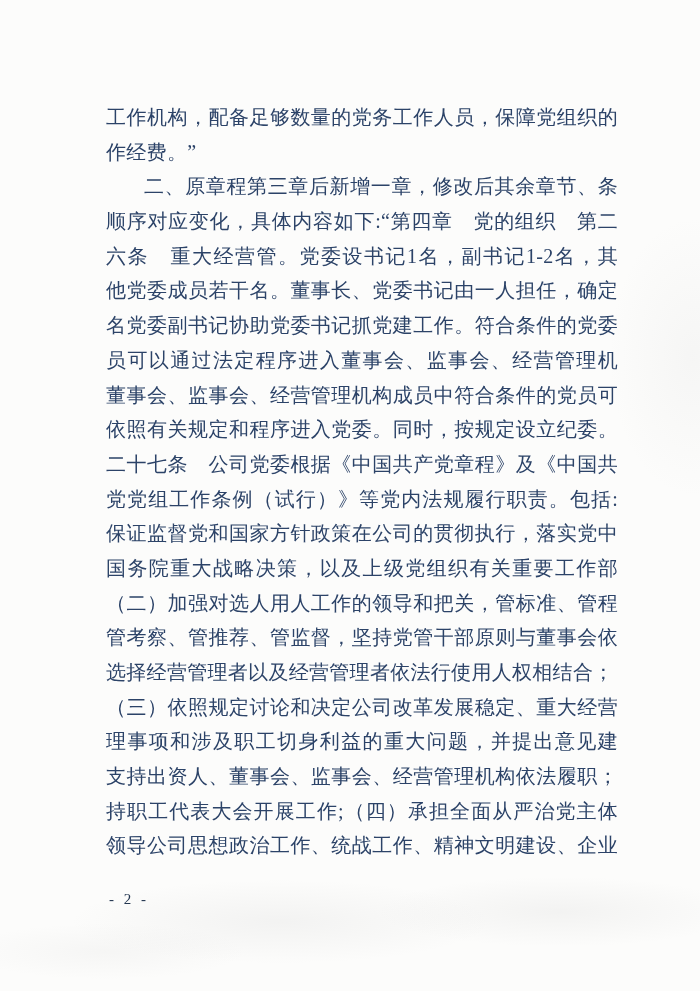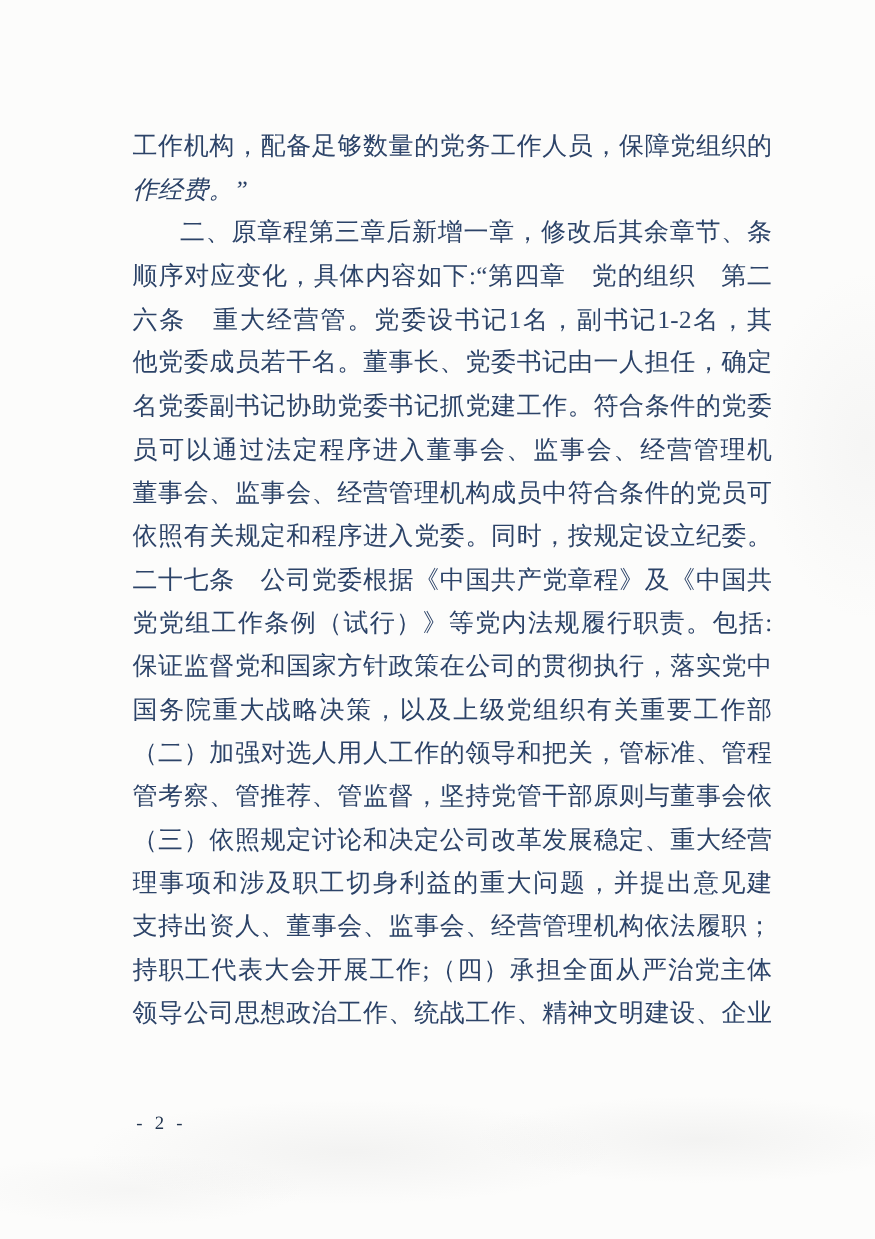--- a/index.html
+++ b/index.html
@@ -37,21 +37,20 @@
     font-size: 20px;
     letter-spacing: 0.3px;
     text-align: justify;
     text-align-last: justify;
     overflow: hidden;
     white-space: normal;
   }
   .line.endline {
     text-align: center;
     text-align-last: left;
-    font-style: italic;
   }
   .line.indent {
     text-indent: 38px;
   }
   .page-number {
     position: absolute;
     left: 109px;
     top: 889px;
     font-size: 15px;
     line-height: 20px;
@@ -74,20 +73,21 @@
     <div class="line">名党委副书记协助党委书记抓党建工作。符合条件的党委成</div>
     <div class="line">员可以通过法定程序进入董事会、监事会、经营管理机构，</div>
     <div class="line">董事会、监事会、经营管理机构成员中符合条件的党员可以</div>
     <div class="line">依照有关规定和程序进入党委。同时，按规定设立纪委。第</div>
     <div class="line">二十七条　公司党委根据《中国共产党章程》及《中国共产</div>
     <div class="line">党党组工作条例（试行）》等党内法规履行职责。包括:（一）</div>
     <div class="line">保证监督党和国家方针政策在公司的贯彻执行，落实党中央、</div>
     <div class="line">国务院重大战略决策，以及上级党组织有关重要工作部署；</div>
     <div class="line">（二）加强对选人用人工作的领导和把关，管标准、管程序、</div>
     <div class="line">管考察、管推荐、管监督，坚持党管干部原则与董事会依法</div>
+    <div class="line endline">选择经营管理者以及经营管理者依法行使用人权相结合；</div>
     <div class="line">（三）依照规定讨论和决定公司改革发展稳定、重大经营管</div>
     <div class="line">理事项和涉及职工切身利益的重大问题，并提出意见建议。</div>
     <div class="line">支持出资人、董事会、监事会、经营管理机构依法履职；支</div>
     <div class="line">持职工代表大会开展工作;（四）承担全面从严治党主体责任。</div>
     <div class="line">领导公司思想政治工作、统战工作、精神文明建设、企业文</div>
   </main>
 
   <div class="page-number">- 2 -</div>
 
 </div>

